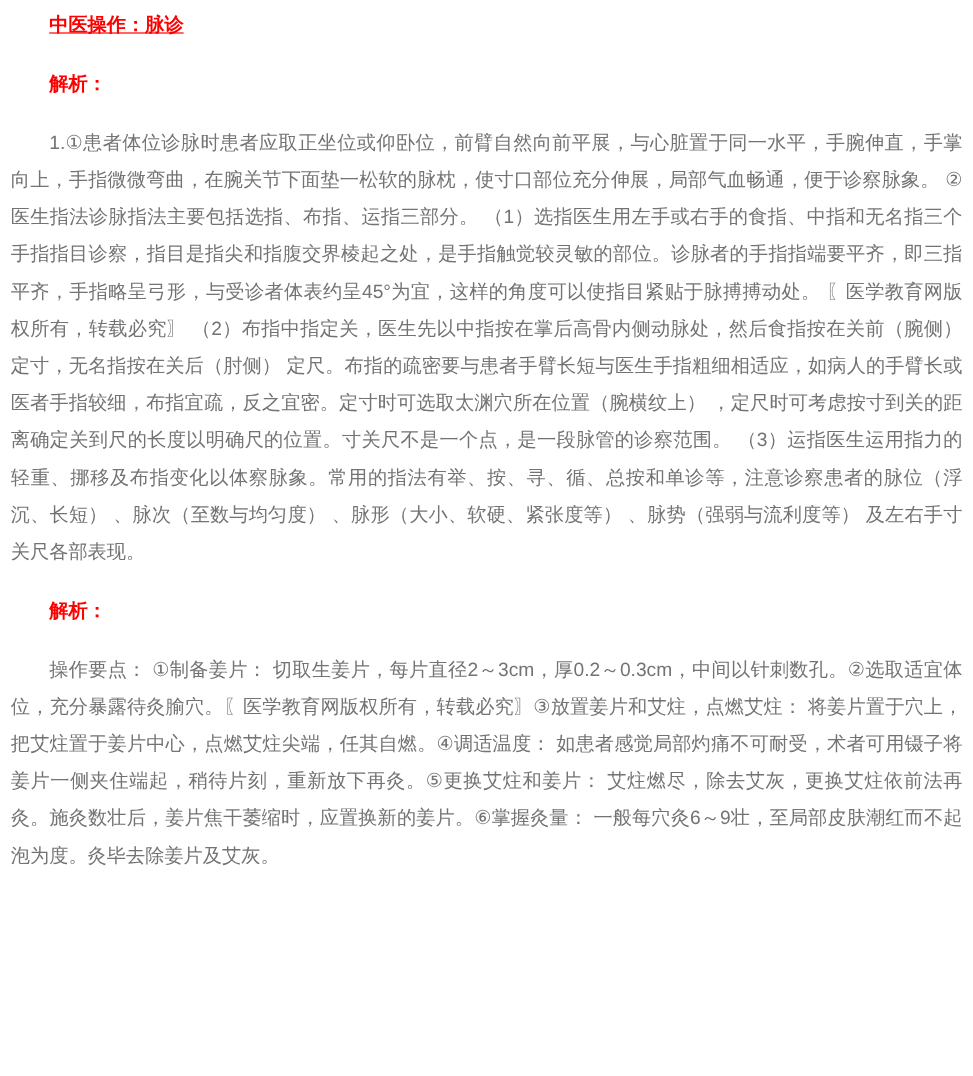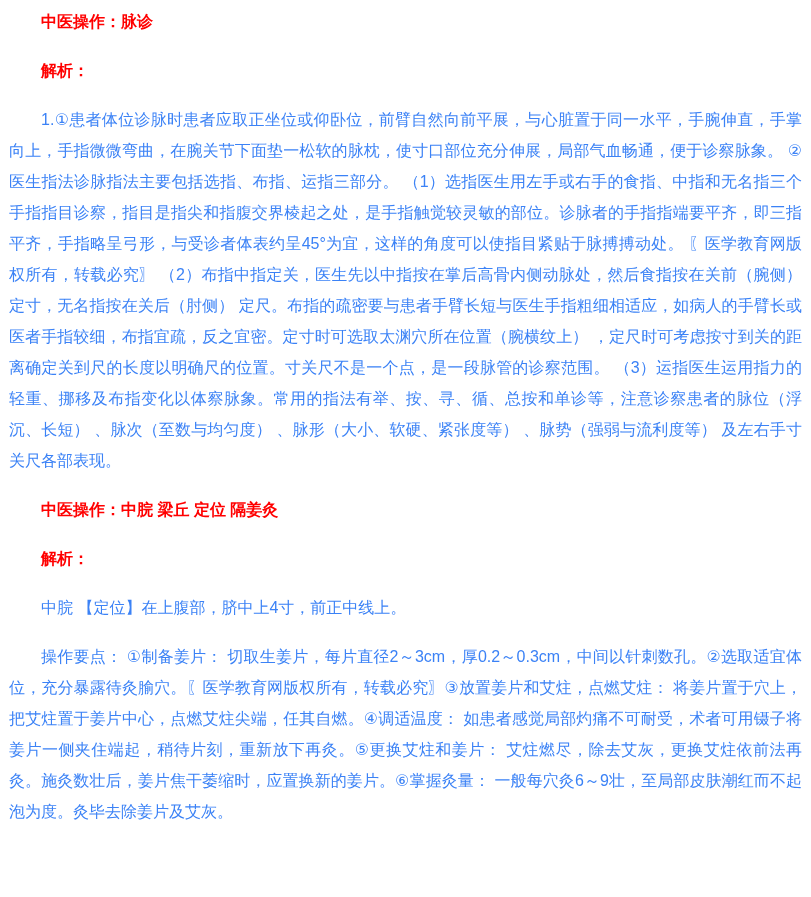--- a/index.html
+++ b/index.html
@@ -12,49 +12,48 @@
     min-height: 897px;
     font-family: "Liberation Sans", "DejaVu Sans", sans-serif;
   }
   .doc {
     padding: 6px 9px 2px 9px;
   }
   .para {
     font-size: 16px;
     line-height: 31px;
     margin: 18px 0;
-    color: #3b82f6;
+    color: #737373;
     text-align: justify;
     text-indent: 2em;
     word-break: break-all;
   }
   .para:first-child {
     margin-top: 0;
+    text-decoration: underline;
   }
   .heading {
     color: #ff0000;
     font-weight: bold;
     text-align: left;
     word-break: keep-all;
   }
 </style>
 </head>
 <body>
 
 <div class="doc">
 
   <p class="para heading">中医操作：脉诊</p>
 
   <p class="para heading">解析：</p>
 
   <p class="para">1.①患者体位诊脉时患者应取正坐位或仰卧位，前臂自然向前平展，与心脏置于同一水平，手腕伸直，手掌向上，手指微微弯曲，在腕关节下面垫一松软的脉枕，使寸口部位充分伸展，局部气血畅通，便于诊察脉象。 ②医生指法诊脉指法主要包括选指、布指、运指三部分。 （1）选指医生用左手或右手的食指、中指和无名指三个手指指目诊察，指目是指尖和指腹交界棱起之处，是手指触觉较灵敏的部位。诊脉者的手指指端要平齐，即三指平齐，手指略呈弓形，与受诊者体表约呈45°为宜，这样的角度可以使指目紧贴于脉搏搏动处。 〖医学教育网版权所有，转载必究〗 （2）布指中指定关，医生先以中指按在掌后高骨内侧动脉处，然后食指按在关前（腕侧） 定寸，无名指按在关后（肘侧） 定尺。布指的疏密要与患者手臂长短与医生手指粗细相适应，如病人的手臂长或医者手指较细，布指宜疏，反之宜密。定寸时可选取太渊穴所在位置（腕横纹上） ，定尺时可考虑按寸到关的距离确定关到尺的长度以明确尺的位置。寸关尺不是一个点，是一段脉管的诊察范围。 （3）运指医生运用指力的轻重、挪移及布指变化以体察脉象。常用的指法有举、按、寻、循、总按和单诊等，注意诊察患者的脉位（浮沉、长短） 、脉次（至数与均匀度） 、脉形（大小、软硬、紧张度等） 、脉势（强弱与流利度等） 及左右手寸关尺各部表现。</p>
 
-  <p class="para heading">中医操作：中脘 梁丘 定位 隔姜灸</p>
 
   <p class="para heading">解析：</p>
 
 
-  <p class="para">中脘 【定位】在上腹部，脐中上4寸，前正中线上。</p>
 
 
   <p class="para">操作要点： ①制备姜片： 切取生姜片，每片直径2～3cm，厚0.2～0.3cm，中间以针刺数孔。②选取适宜体位，充分暴露待灸腧穴。〖医学教育网版权所有，转载必究〗③放置姜片和艾炷，点燃艾炷： 将姜片置于穴上，把艾炷置于姜片中心，点燃艾炷尖端，任其自燃。④调适温度： 如患者感觉局部灼痛不可耐受，术者可用镊子将姜片一侧夹住端起，稍待片刻，重新放下再灸。⑤更换艾炷和姜片： 艾炷燃尽，除去艾灰，更换艾炷依前法再灸。施灸数壮后，姜片焦干萎缩时，应置换新的姜片。⑥掌握灸量： 一般每穴灸6～9壮，至局部皮肤潮红而不起泡为度。灸毕去除姜片及艾灰。</p>
 
 </div>
 
 </body></html>

